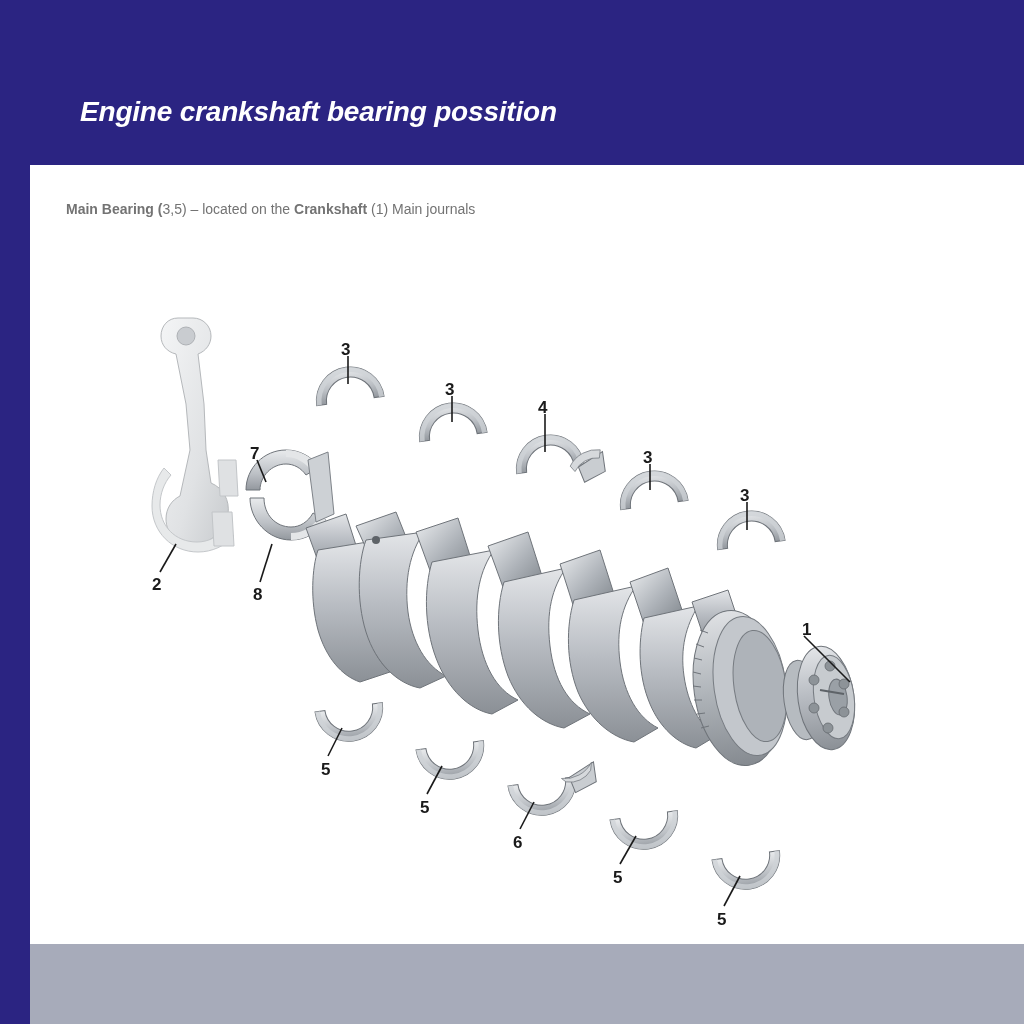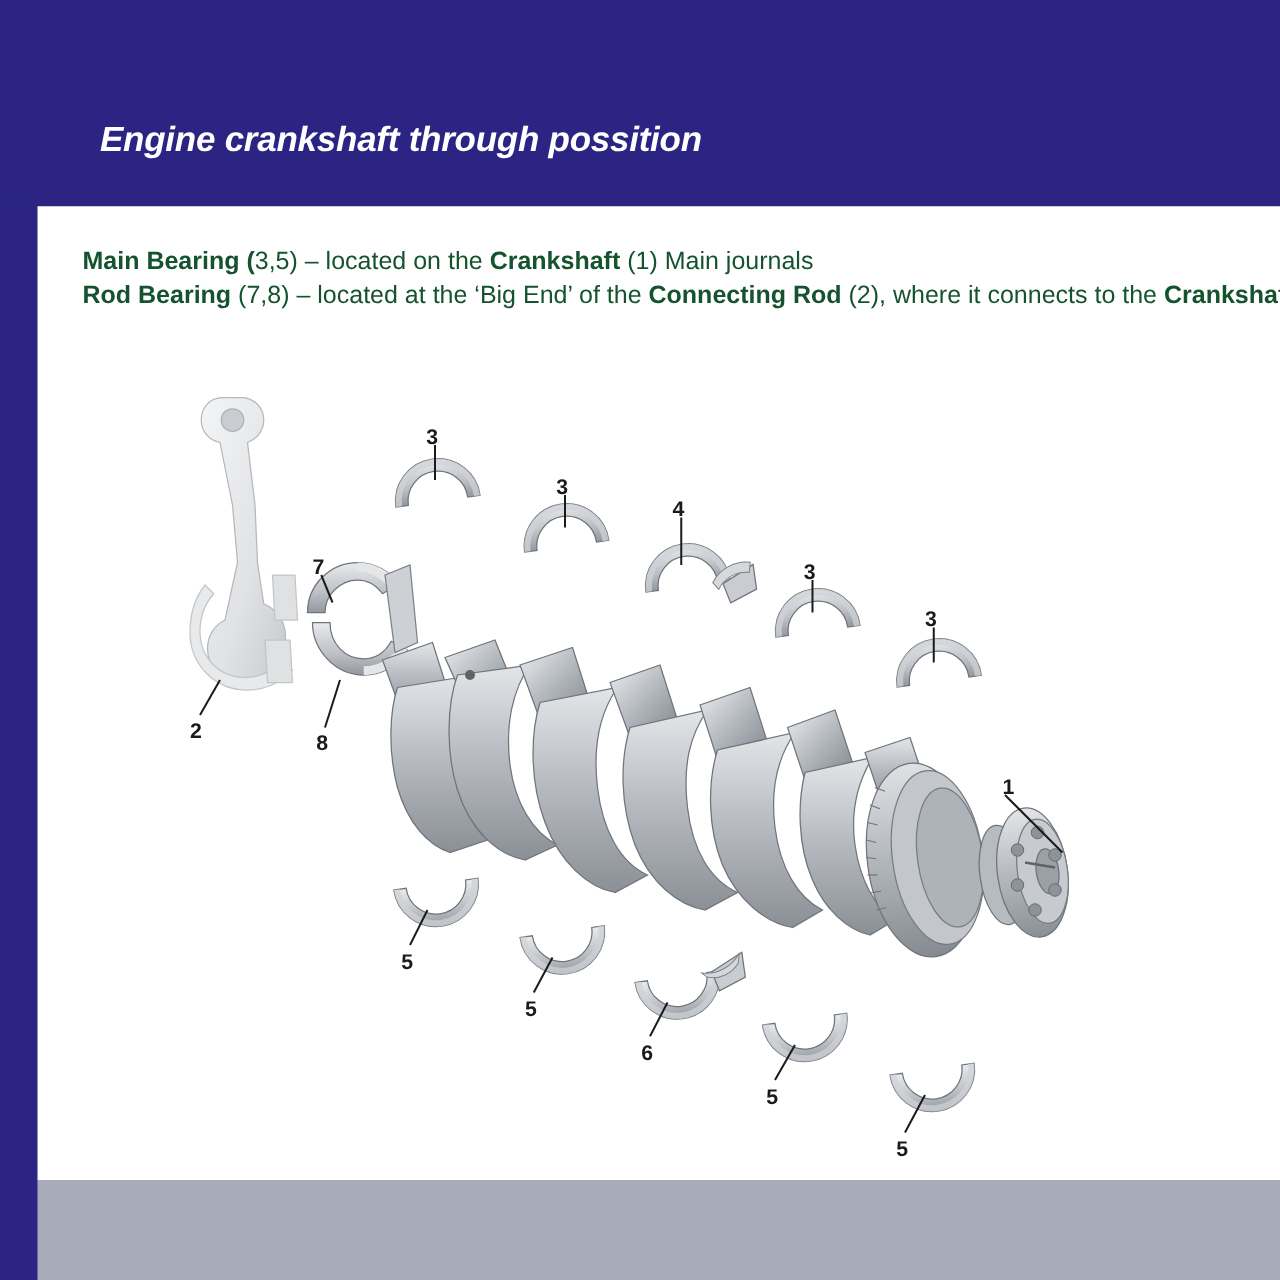--- a/index.html
+++ b/index.html
@@ -62,22 +62,22 @@
     width: 30px;
     height: 80px;
     background: #2b2482;
   }
   
   .caption {
     position: absolute;
     left: 66px;
     top: 196px;
     width: 930px;
-    font-size: 20px;
-    color: #14532d;
+    font-size: 14px;
+    color: #737373;
     line-height: 27px;
   }
   .caption .line { white-space: nowrap; }
   .caption b { font-weight: bold; }
 
   
   .diagram {
     position: absolute;
     left: 60px;
     top: 300px;
@@ -94,29 +94,26 @@
   }
 </style>
 </head>
 <body>
 
 <div id="page">
 
   <div class="left-stripe"></div>
 
   <div class="header-band">
-    <div class="header-title">Engine crankshaft through possition</div>
+    <div class="header-title">Engine crankshaft bearing possition</div>
   </div>
 
   <div class="caption">
     <div class="line">
       <b>Main Bearing (</b>3,5) – located on the <b>Crankshaft</b> (1) Main journals
-    </div>
-    <div class="line">
-      <b>Rod Bearing</b> (7,8) – located at the ‘Big End’ of the <b>Connecting Rod</b> (2), where it connects to the <b>Crankshaft</b>
     </div>
   </div>
 
   <div class="diagram">
     <svg width="900" height="640" viewBox="0 0 900 640" xmlns="http://www.w3.org/2000/svg">
       <defs>
         <linearGradient id="gMetal" x1="0" y1="0" x2="0" y2="1">
           <stop offset="0%" stop-color="#e3e5e8"></stop>
           <stop offset="45%" stop-color="#b9bdc3"></stop>
           <stop offset="100%" stop-color="#8b9096"></stop>

